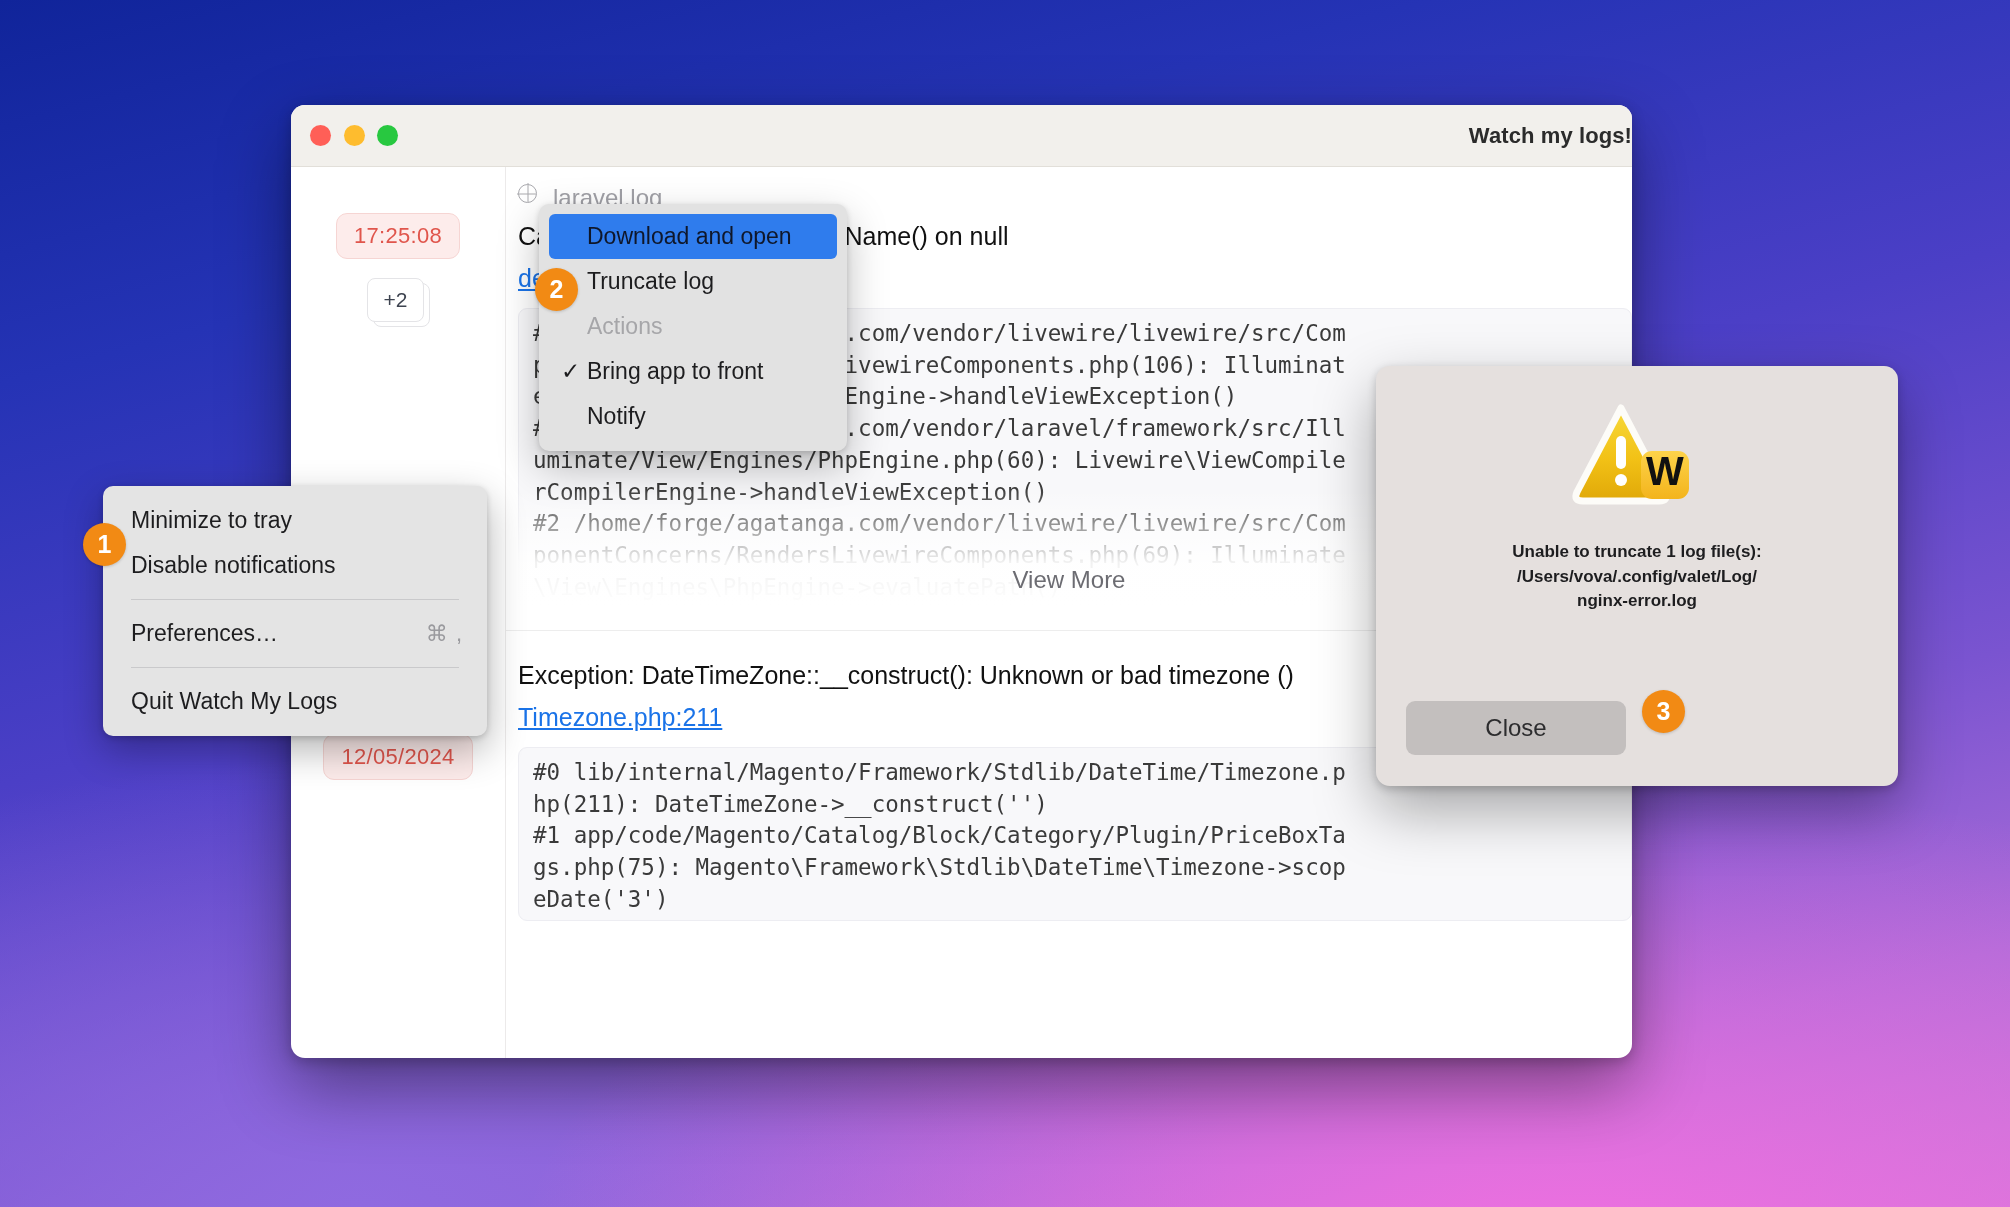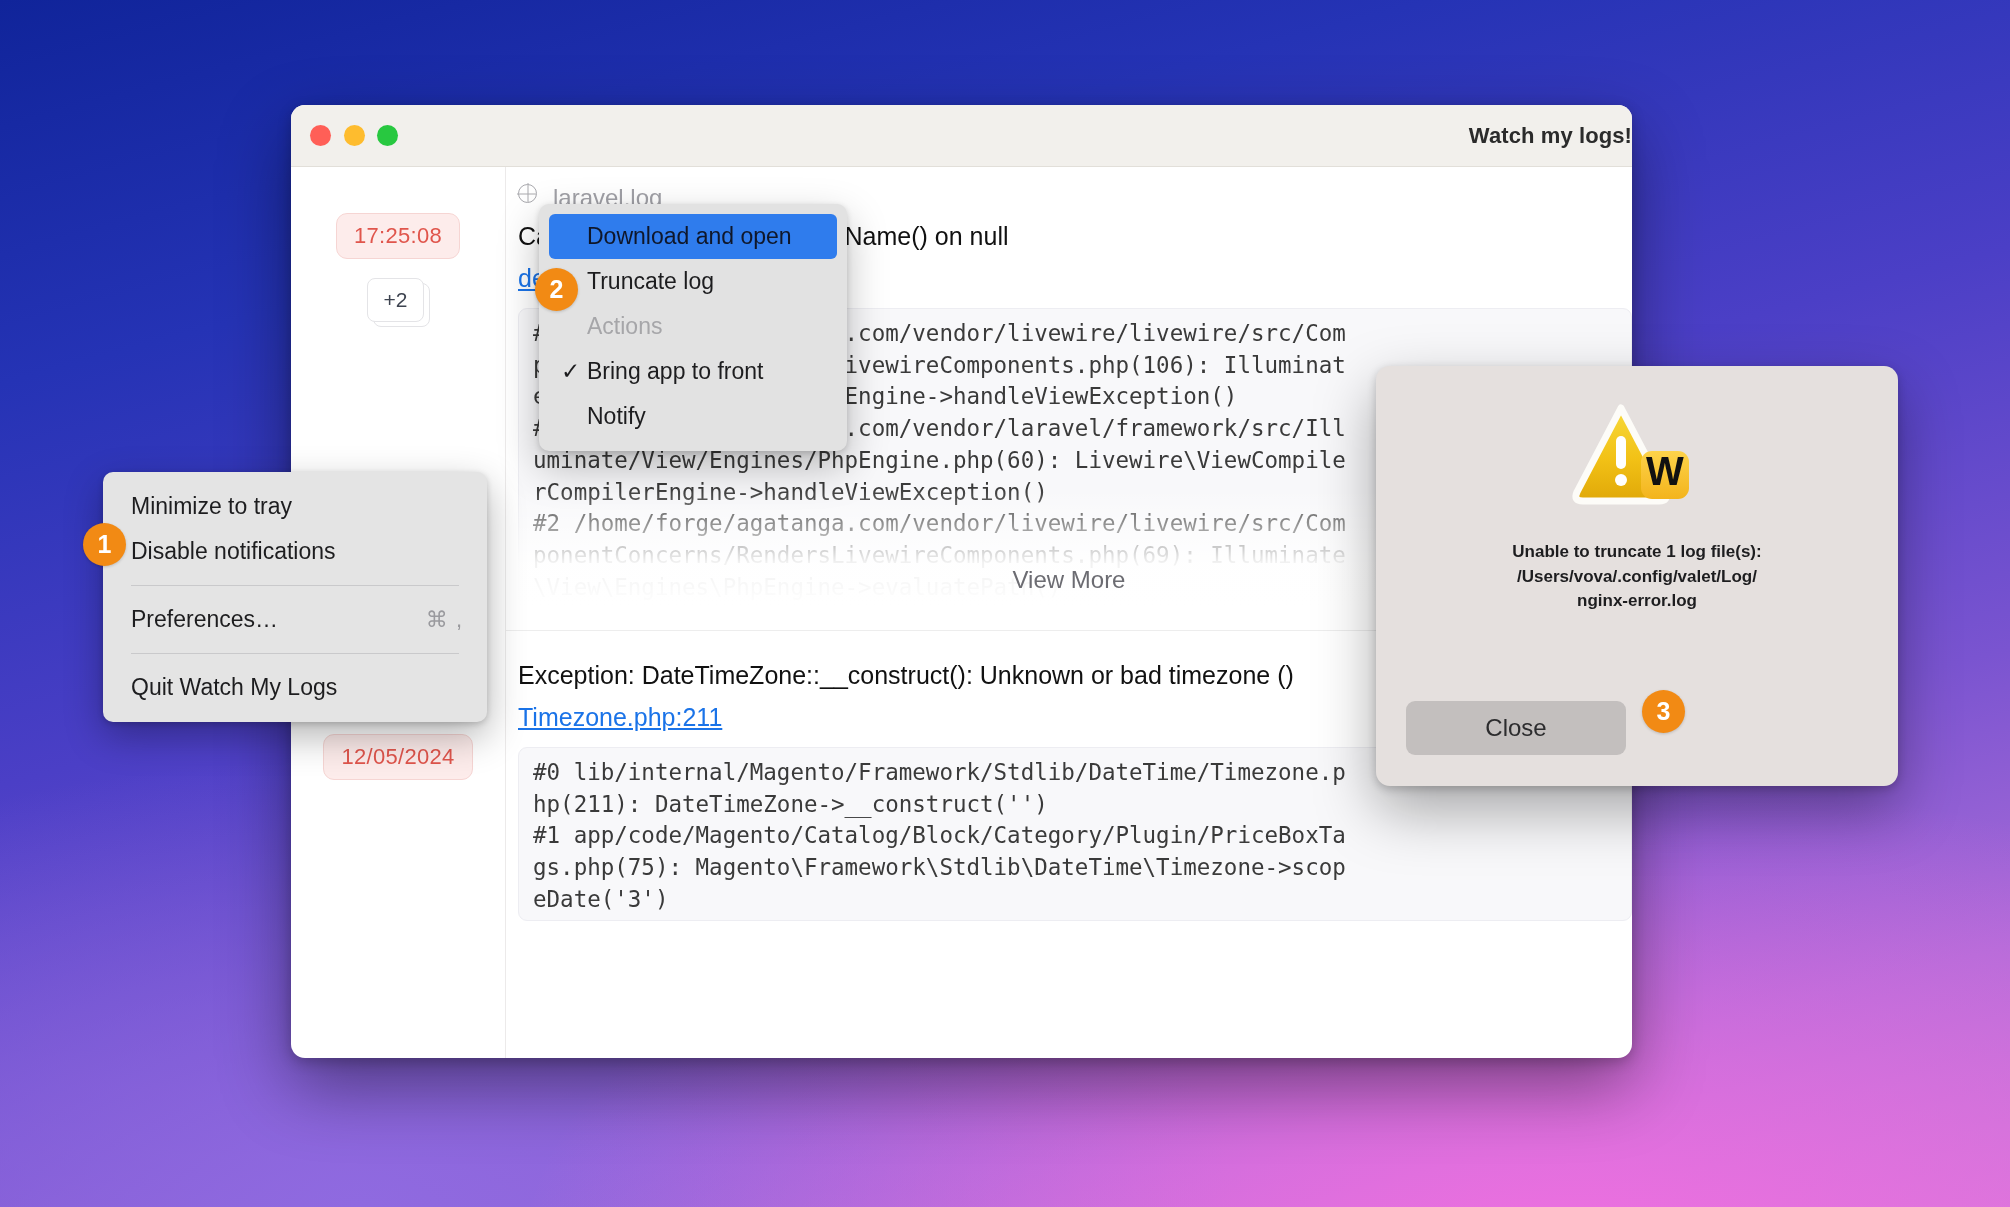--- a/index.html
+++ b/index.html
@@ -175,21 +175,21 @@
   .entry-sep {
     height: 1px; background: #ededed;
     margin: 22px 0 0 0;
   }
 
   #entry2 { margin-top: 30px; }
 
   
   #tray-menu {
     position: absolute;
-    left: 103px; top: 472px;
+    left: 103px; top: 486px;
     width: 384px;
     background: #e4e4e4;
     border-radius: 10px;
     box-shadow: 0 14px 38px rgba(0,0,0,0.30), 0 2px 6px rgba(0,0,0,0.18);
     padding: 12px 0 12px 0;
     z-index: 40;
   }
   #tray-menu .mi {
     font-size: 23px;
     color: #1d1d1f;

